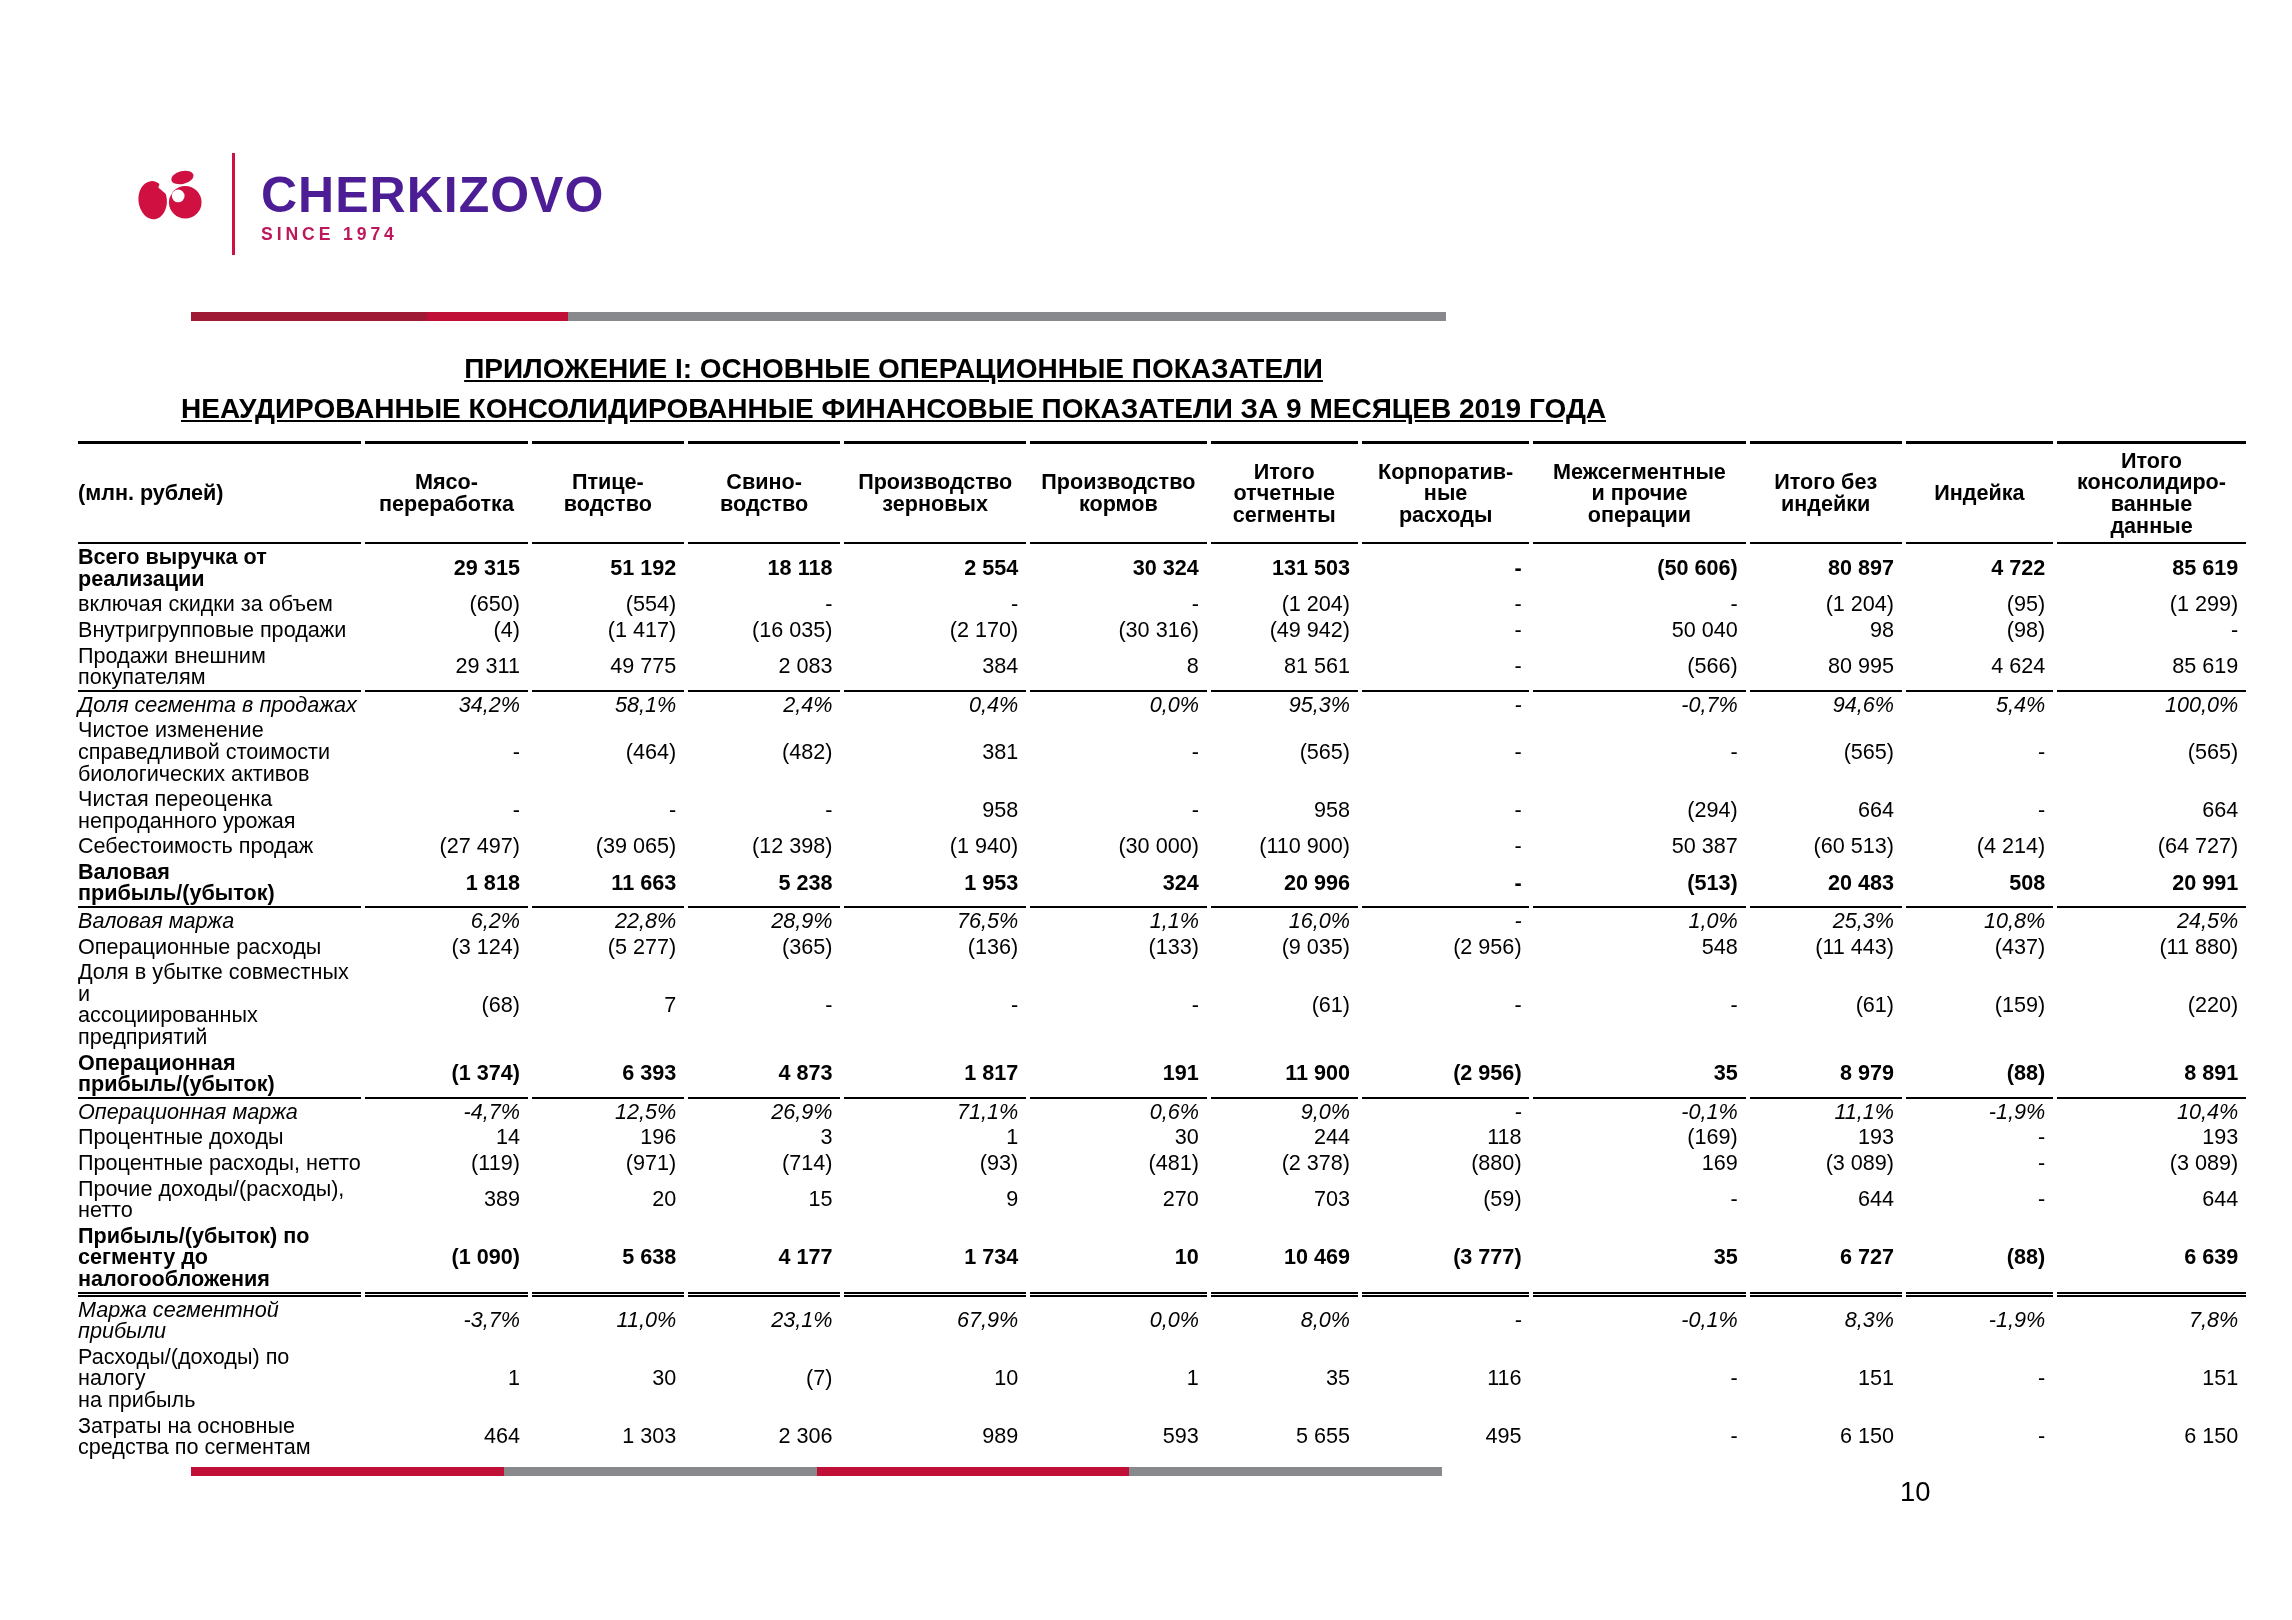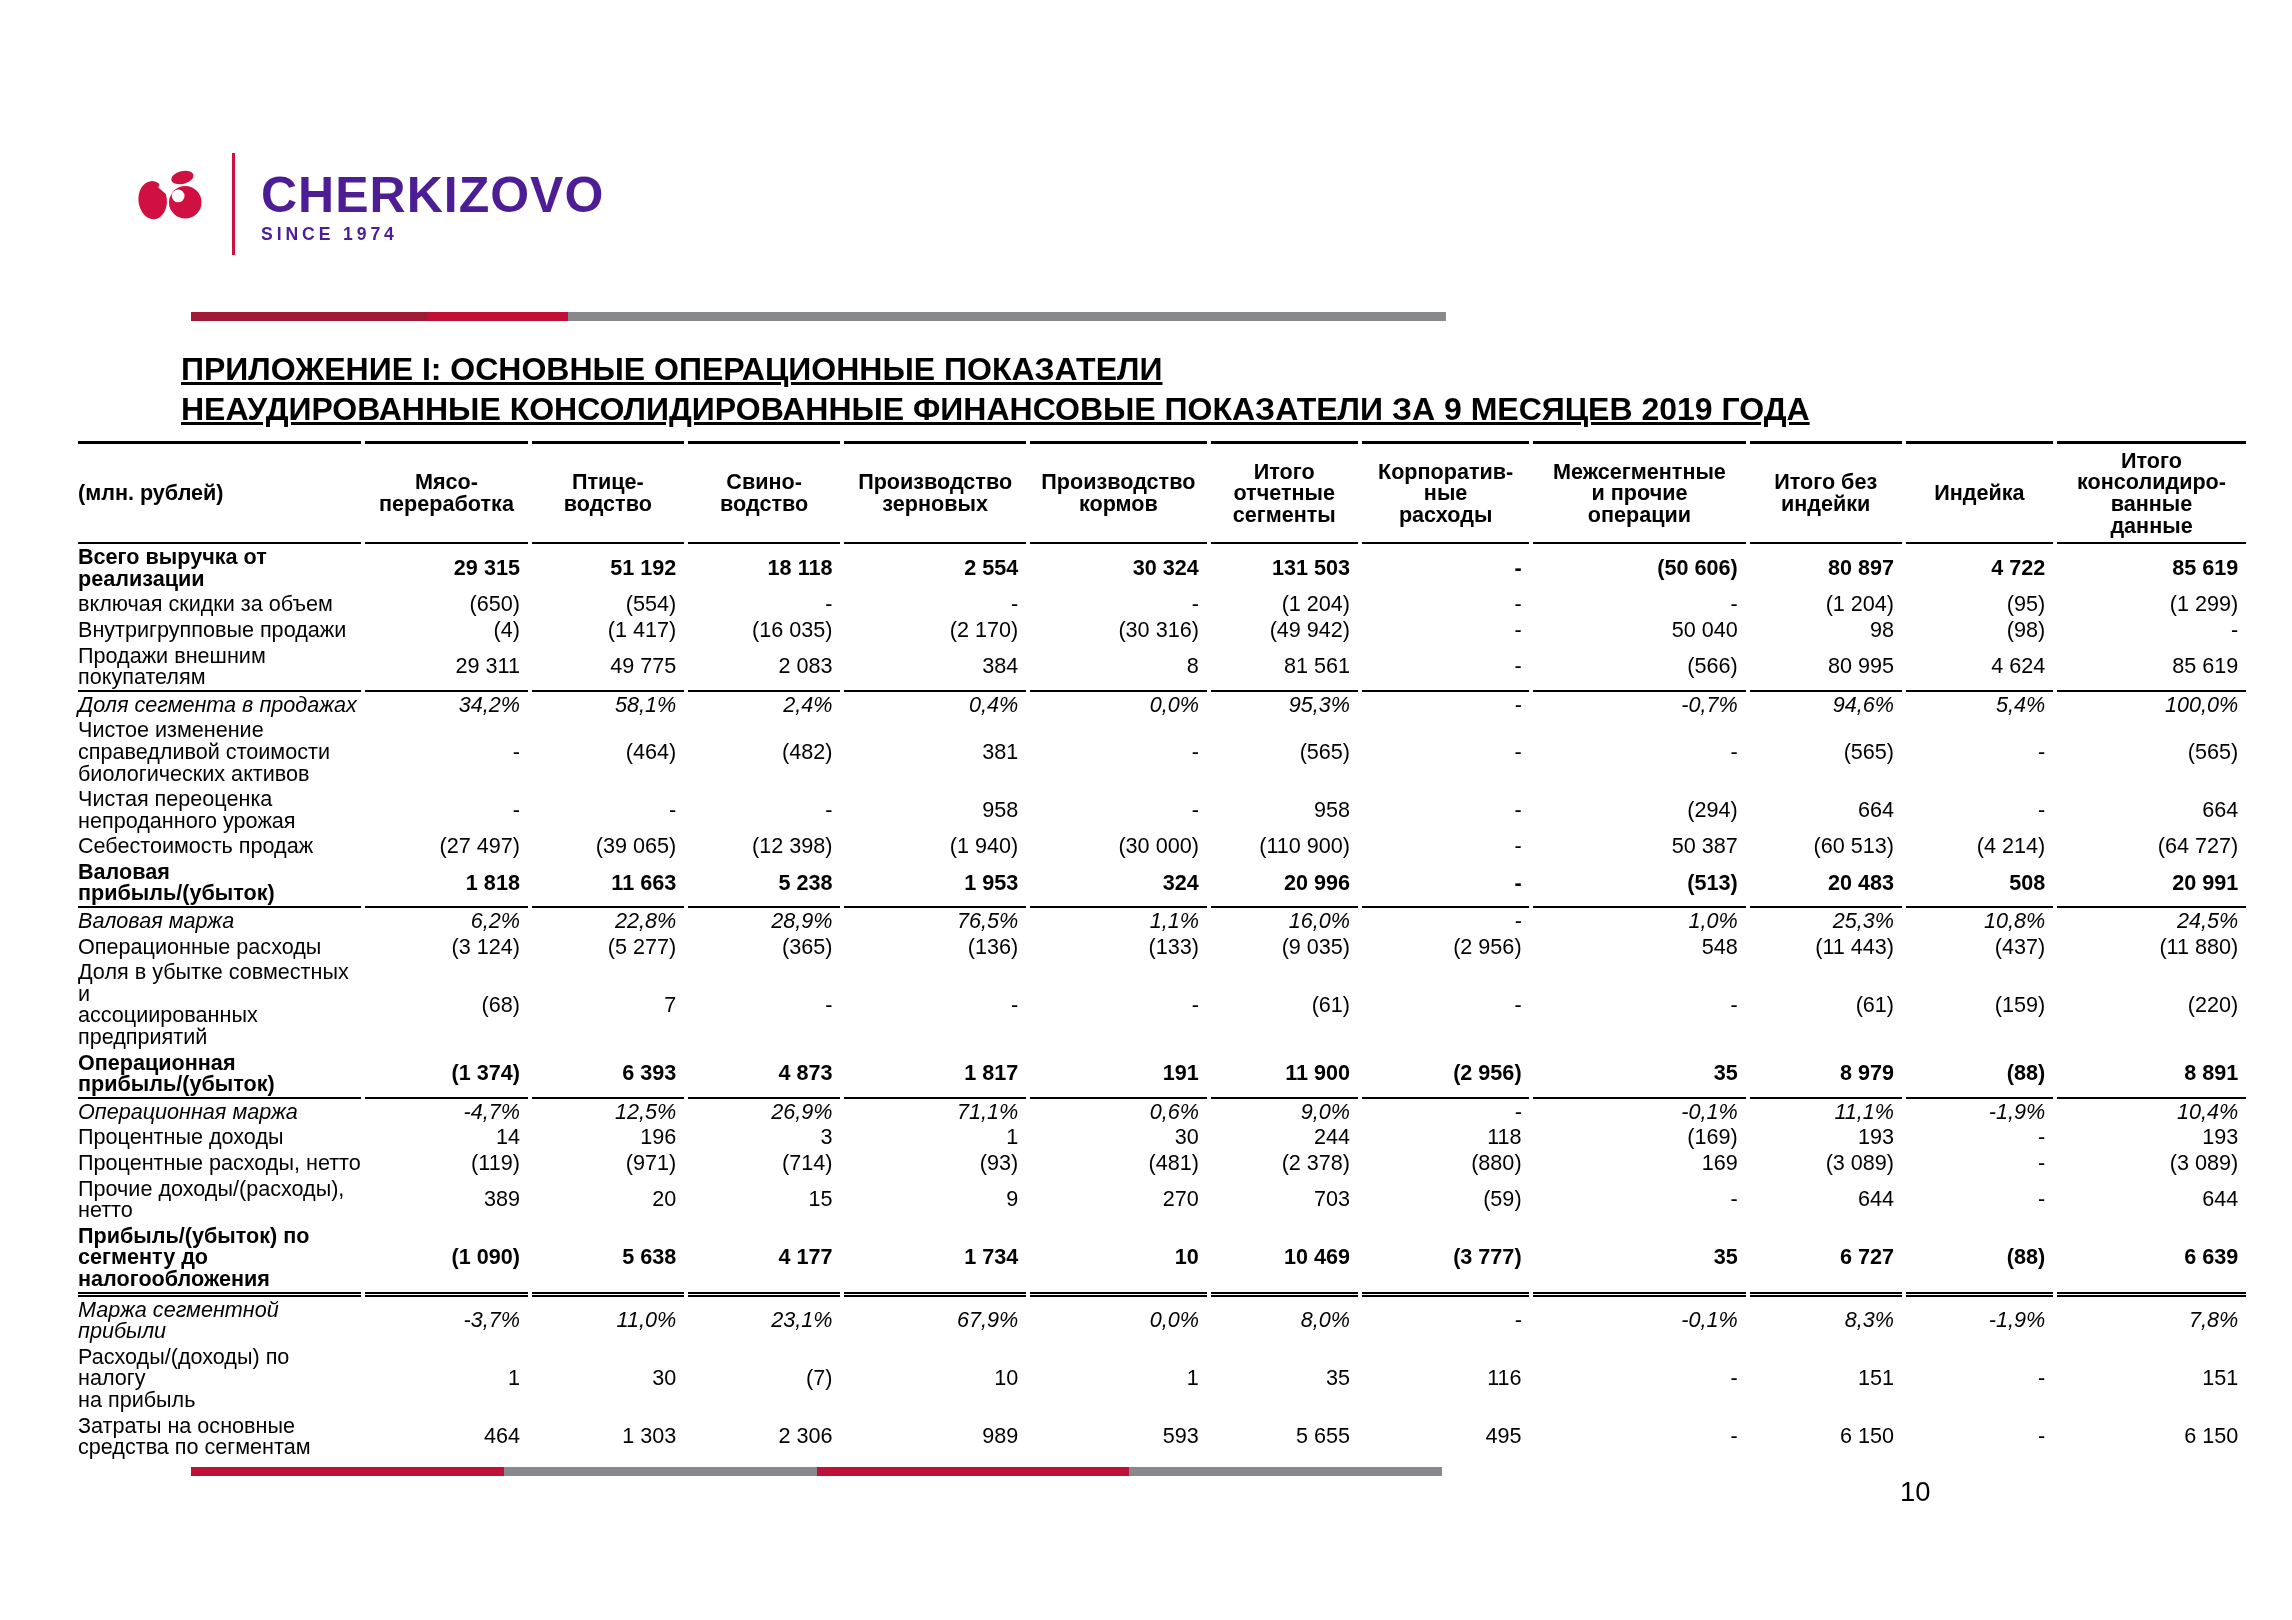--- a/index.html
+++ b/index.html
@@ -13,36 +13,36 @@
   }
   
   .logo-icon{position:absolute;left:137px;top:169px;width:71px;height:51px;}
   .logo-divider{position:absolute;left:232px;top:153px;width:2.9px;height:102px;background:#CF1040;}
   .logo-text{position:absolute;left:261px;top:173px;}
   .brand{
     font-size:50px;font-weight:bold;color:#4c1d95;
     letter-spacing:1px;line-height:45px;white-space:nowrap;
   }
   .since{
-    font-size:17.6px;font-weight:bold;color:#4c1d95;
+    font-size:17.6px;font-weight:bold;color:#be185d;
     letter-spacing:3.9px;margin-top:5.9px;white-space:nowrap;
   }
   
   .bar{position:absolute;display:flex;height:8.8px;}
   .bar-top{left:191px;top:312px;width:1256px;}
   .bar-bottom{left:191px;top:1467px;width:1251px;}
   .bar span{display:block;height:100%;}
   .seg-darkred{background:#9F1A34;}
   .seg-red{background:#C11038;}
   .seg-gray{background:#87898C;}
   
   .title{position:absolute;left:181px;top:349px;}
   .title div{
-    font-size:32px;font-weight:bold;line-height:40px;
-    text-decoration:underline;white-space:nowrap;
+    font-size:28px;font-weight:bold;line-height:40px;
+    text-decoration:underline;white-space:nowrap;text-align:center;
   }
   
   table.fin{
     position:absolute;left:74px;top:441px;
     width:2176px;table-layout:fixed;
     border-collapse:separate;border-spacing:4.9px 0;
     font-size:21.6px;line-height:21.6px;
   }
   table.fin thead th{
     font-weight:bold;text-align:center;vertical-align:middle;

